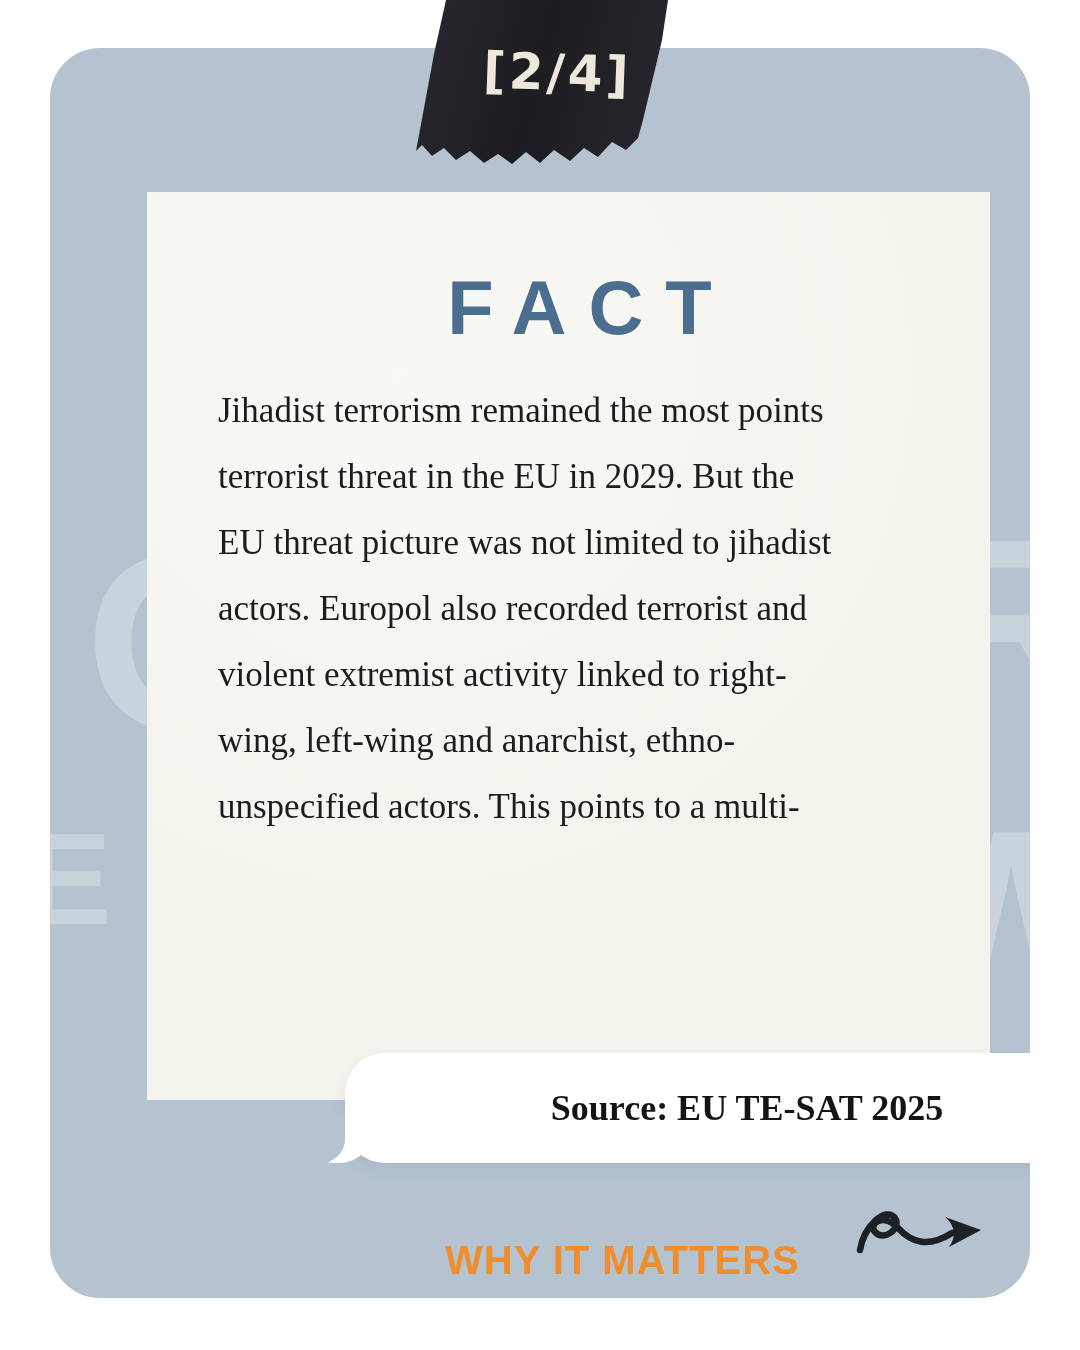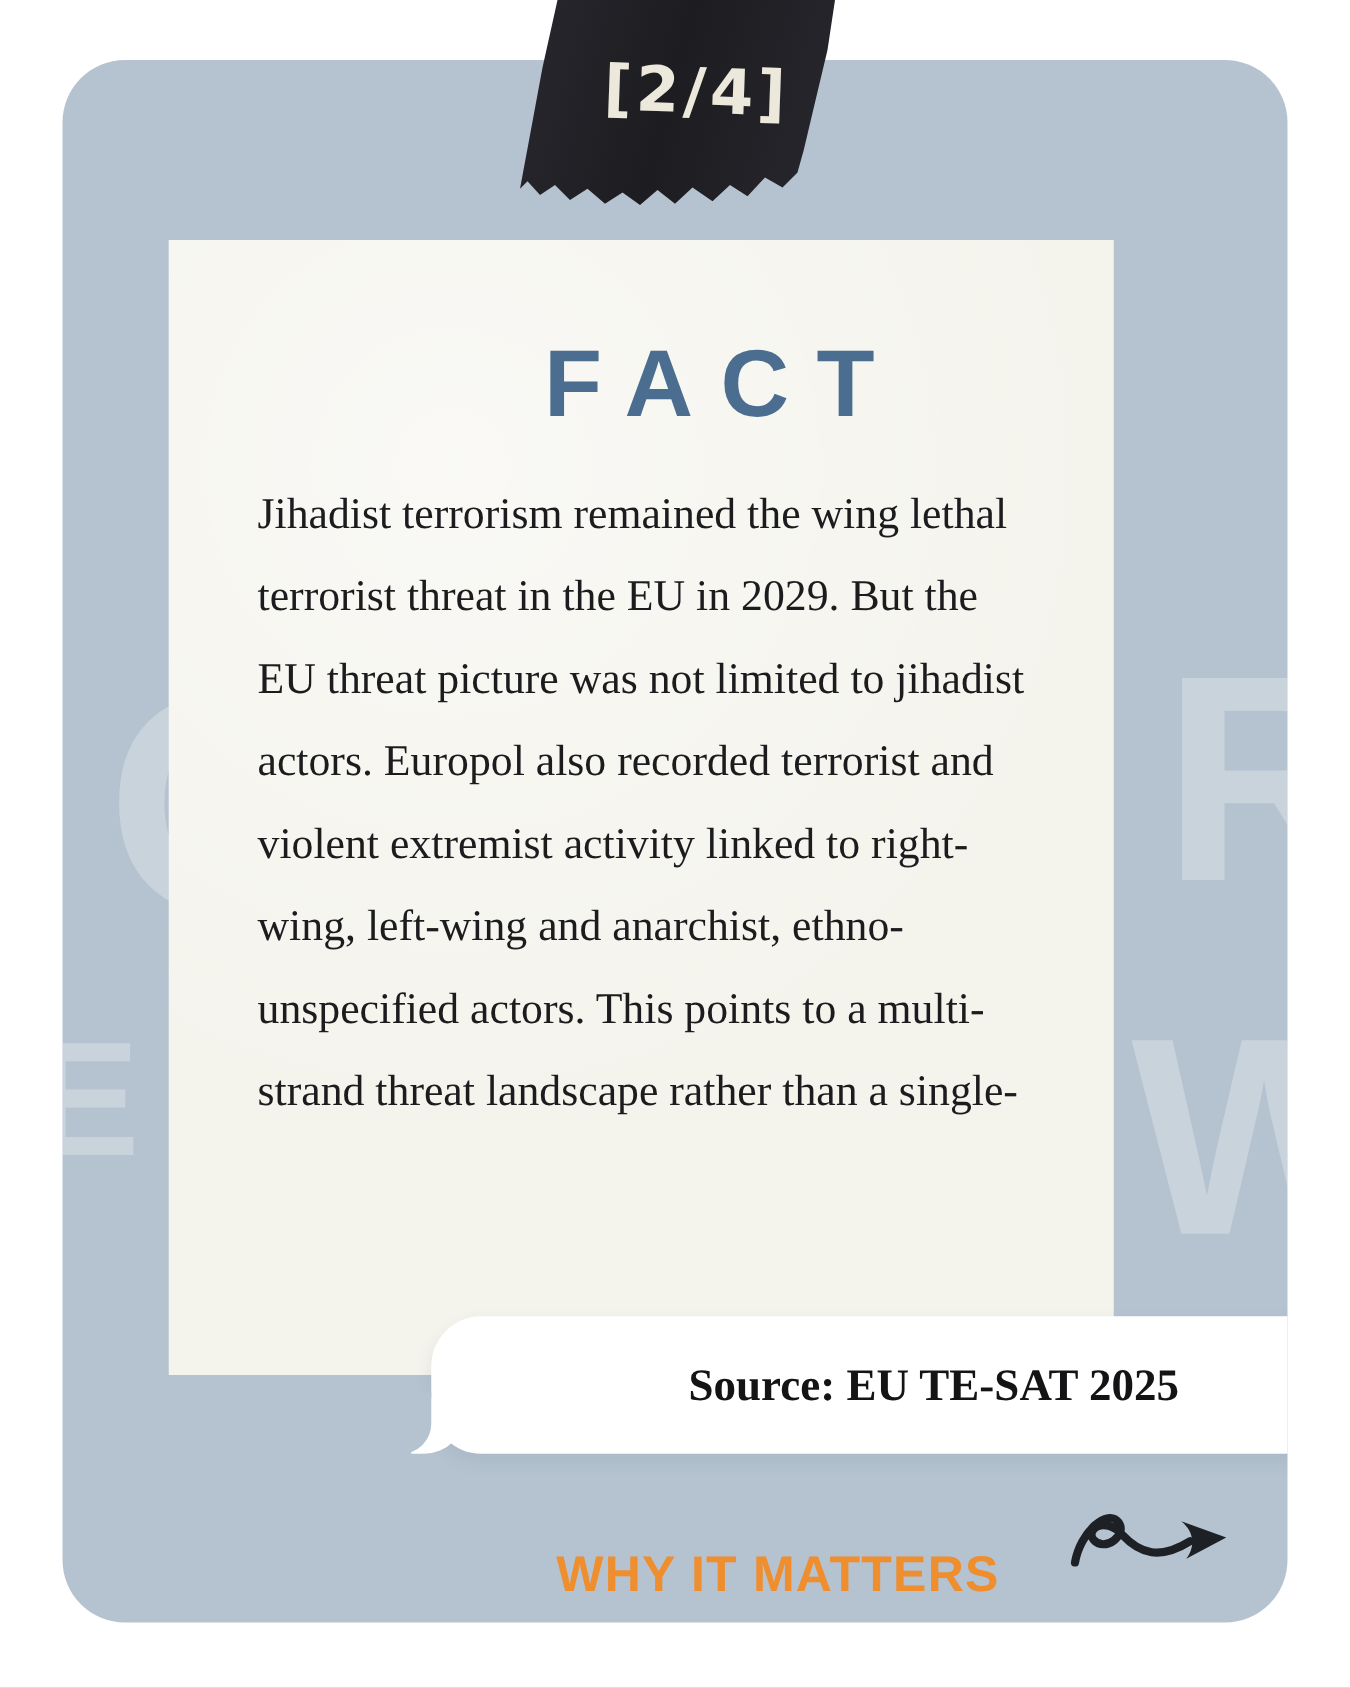--- a/index.html
+++ b/index.html
@@ -43,22 +43,22 @@
     user-select:none;
   }
   .wm-o{left:35px;  top:505px; font-size:250px;}
   .wm-r{left:880px; top:490px; font-size:235px;}
   .wm-e{left:-25px; top:785px; font-size:130px;}
   .wm-w{left:855px; top:780px; font-size:225px;}
 
   
   .paper{
     position:absolute;
-    left:85px; top:144px;
-    width:756px; height:908px;
+    left:97px; top:144px;
+    width:843px; height:908px;
     background:
       radial-gradient(circle at 30% 20%, rgba(255,255,255,0.5), rgba(255,255,255,0) 60%),
       var(--paper-bg);
     padding:78px 46px 0 71px;
   }
   .fact-title{
     font-family:"Liberation Sans", sans-serif;
     font-weight:700;
     font-size:76px;
     line-height:76px;
@@ -166,28 +166,27 @@
 <div class="card">
 
   <span class="wm wm-o">O</span>
   <span class="wm wm-r">R</span>
   <span class="wm wm-e">E</span>
   <span class="wm wm-w">W</span>
 
   <div class="paper">
     <div class="fact-title">FACT</div>
     <div class="fact-body">
-      <div class="line">Jihadist terrorism remained the wing lethal</div>
+      <div class="line">Jihadist terrorism remained the most points</div>
       <div class="line">terrorist threat in the EU in 2029. But the</div>
       <div class="line">EU threat picture was not limited to jihadist</div>
       <div class="line">actors. Europol also recorded terrorist and</div>
       <div class="line">violent extremist activity linked to right-</div>
       <div class="line">wing, left-wing and anarchist, ethno-</div>
       <div class="line">unspecified actors. This points to a multi-</div>
-      <div class="line">strand threat landscape rather than a single-</div>
     </div>
   </div>
 
   <div class="pill">
     <span class="source-text">Source: EU TE-SAT 2025</span>
   </div>
 
   <div class="cta">WHY IT MATTERS</div>
 
   <svg class="arrow-doodle" viewBox="0 0 150 84" xmlns="http://www.w3.org/2000/svg">

